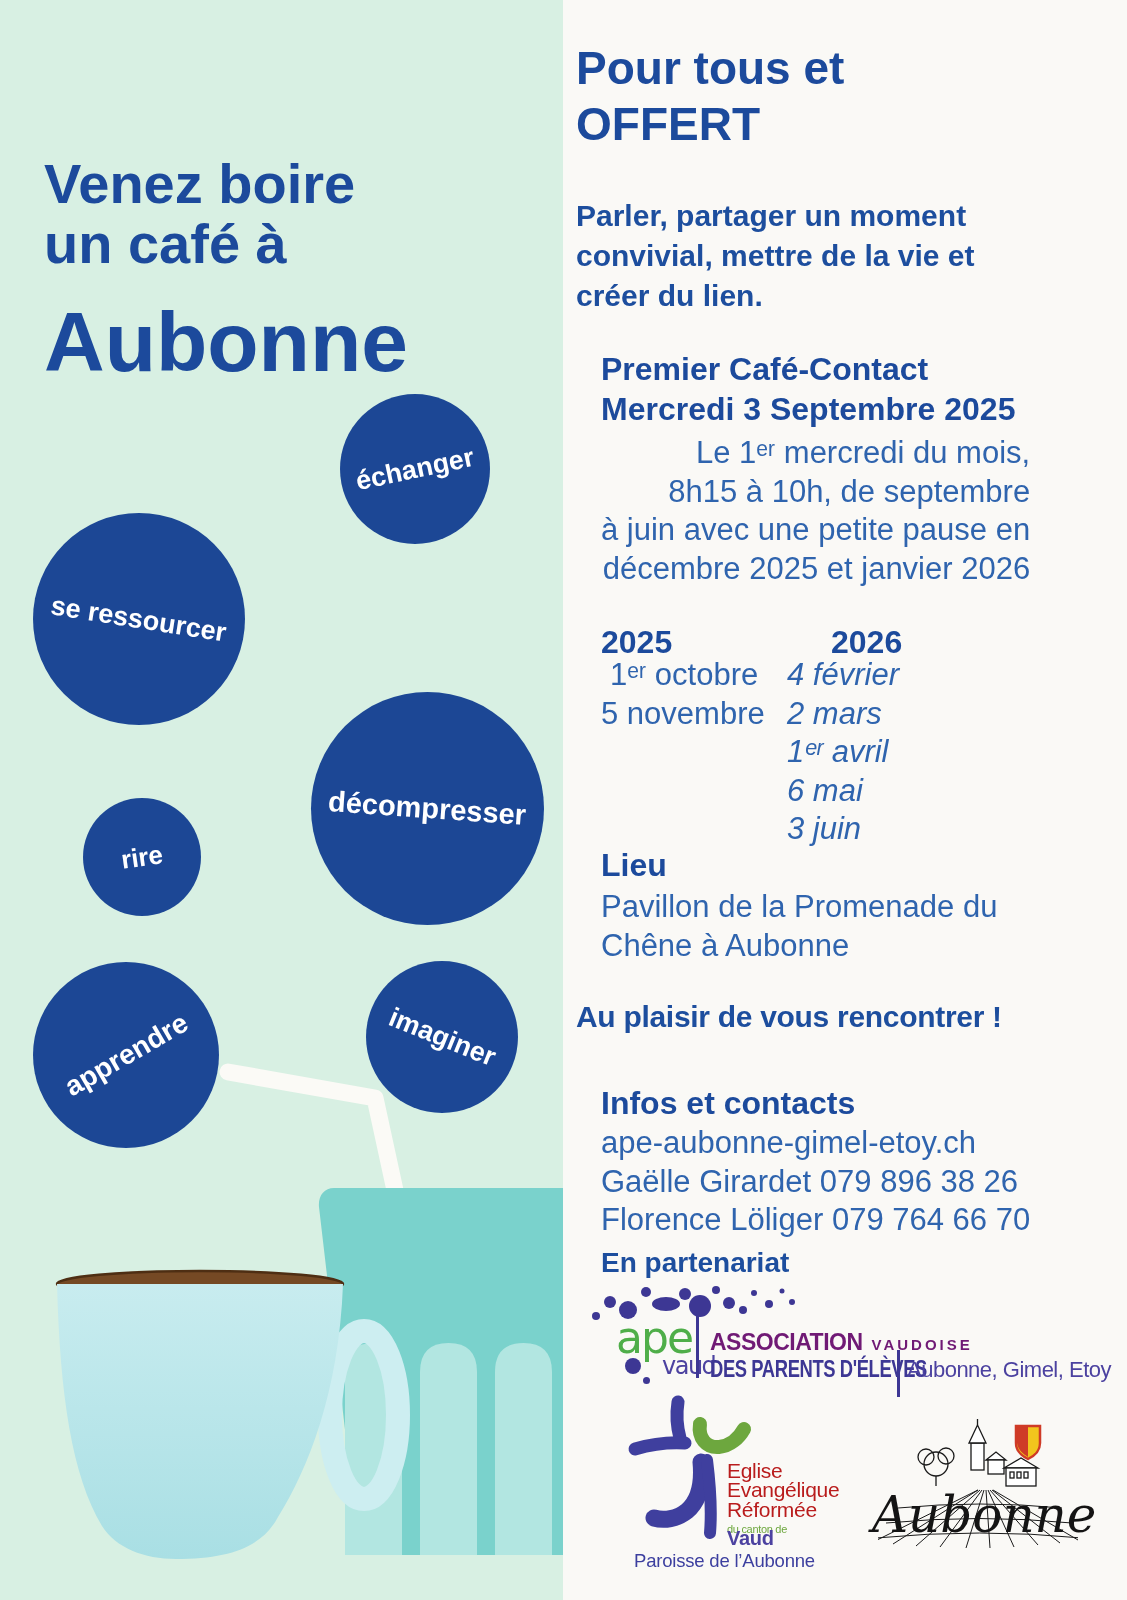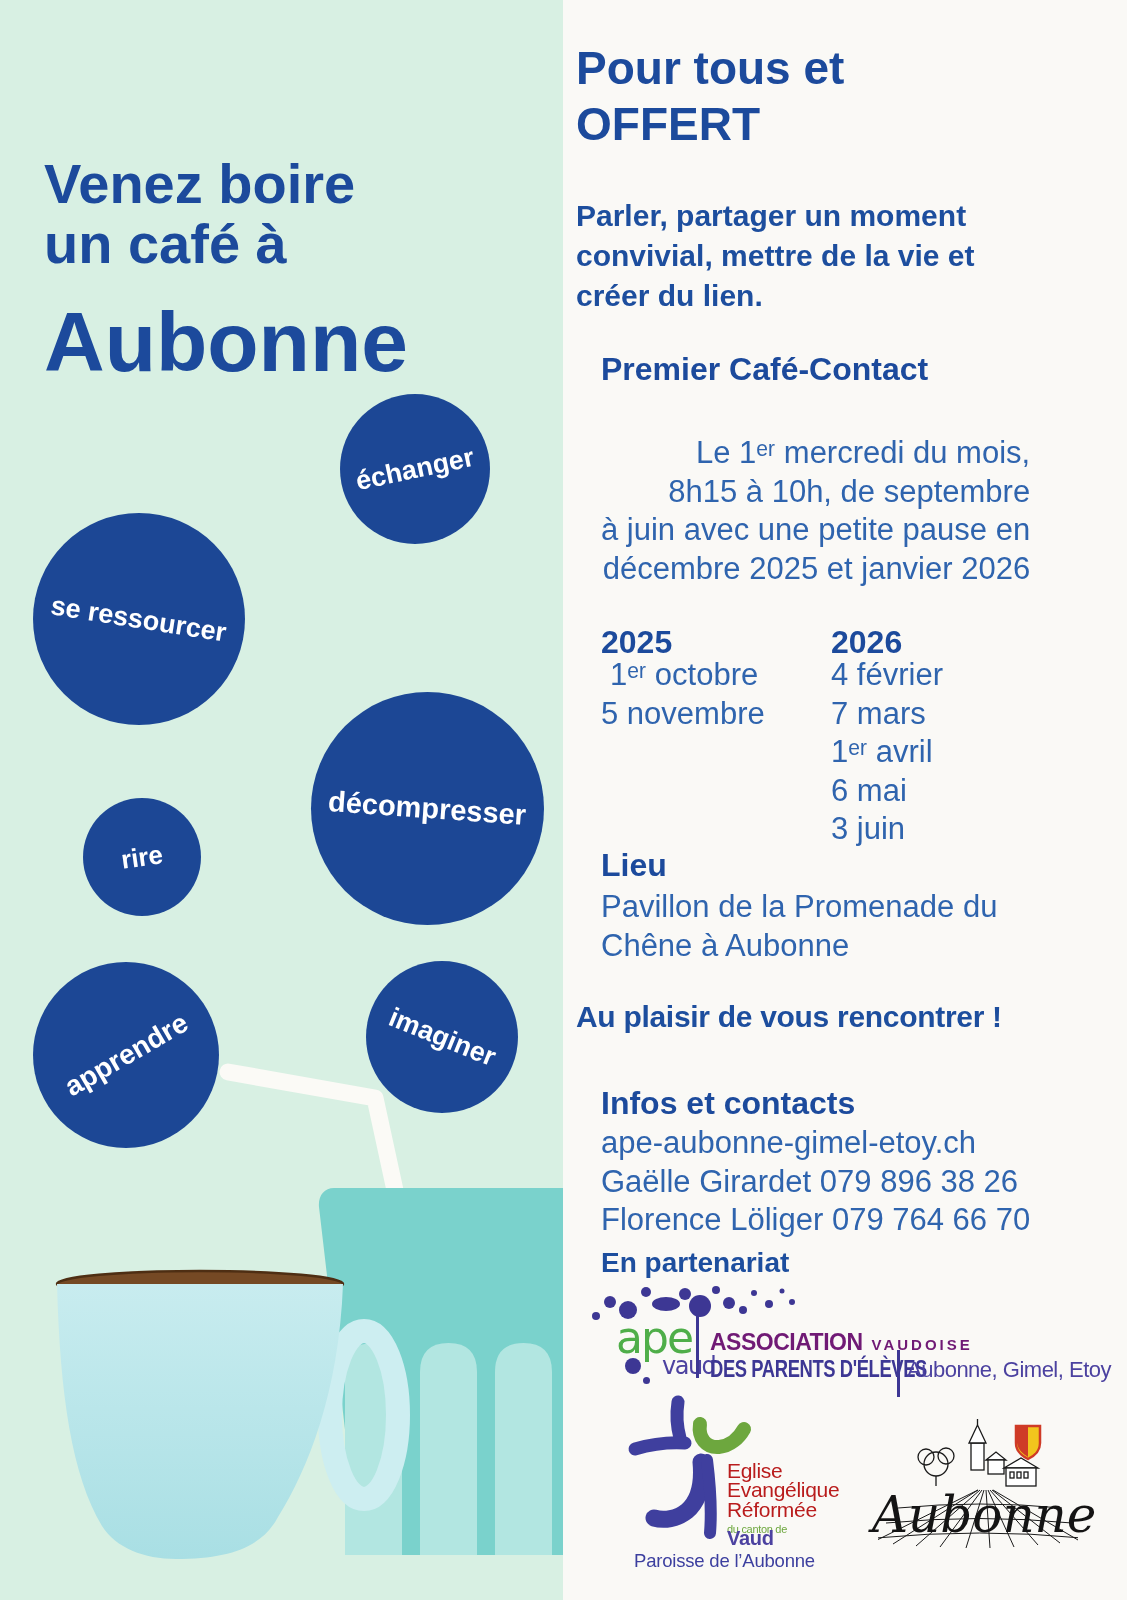--- a/index.html
+++ b/index.html
@@ -95,39 +95,40 @@
   </div>
 
   <div class="abs rc r-intro" style="top:196px;">
     <div>Parler, partager un moment</div>
     <div>convivial, mettre de la vie et</div>
     <div>créer du lien.</div>
   </div>
 
   <div class="abs lh" style="top:349px;">
     <div>Premier Café-Contact</div>
+    <div>Mercredi 3 Septembre 2025</div>
   </div>
 
   <div class="abs body-b" style="left:601px;top:434px;text-align:right;">
     <div>Le 1ᵉʳ mercredi du mois,</div>
     <div>8h15 à 10h, de septembre</div>
     <div>à juin avec une petite pause en</div>
     <div>décembre 2025 et janvier 2026</div>
   </div>
 
   <div class="abs lh" style="top:622px;">2025</div>
   <div class="abs lh" style="left:831px;top:622px;">2026</div>
 
   <div class="abs body-b" style="left:601px;top:656px;">
     <div style="padding-left:9px;">1ᵉʳ octobre</div>
     <div>5 novembre</div>
   </div>
-  <div class="abs body-b" style="left:831px;top:656px;">
+  <div class="abs body-b" style="left:787px;top:656px;font-style:italic;">
     <div>4 février</div>
-    <div>7 mars</div>
+    <div>2 mars</div>
     <div>1ᵉʳ avril</div>
     <div>6 mai</div>
     <div>3 juin</div>
   </div>
 
   <div class="abs lh" style="top:845px;">Lieu</div>
   <div class="abs body-b" style="left:601px;top:888px;">
     <div>Pavillon de la Promenade du</div>
     <div>Chêne à Aubonne</div>
   </div>

